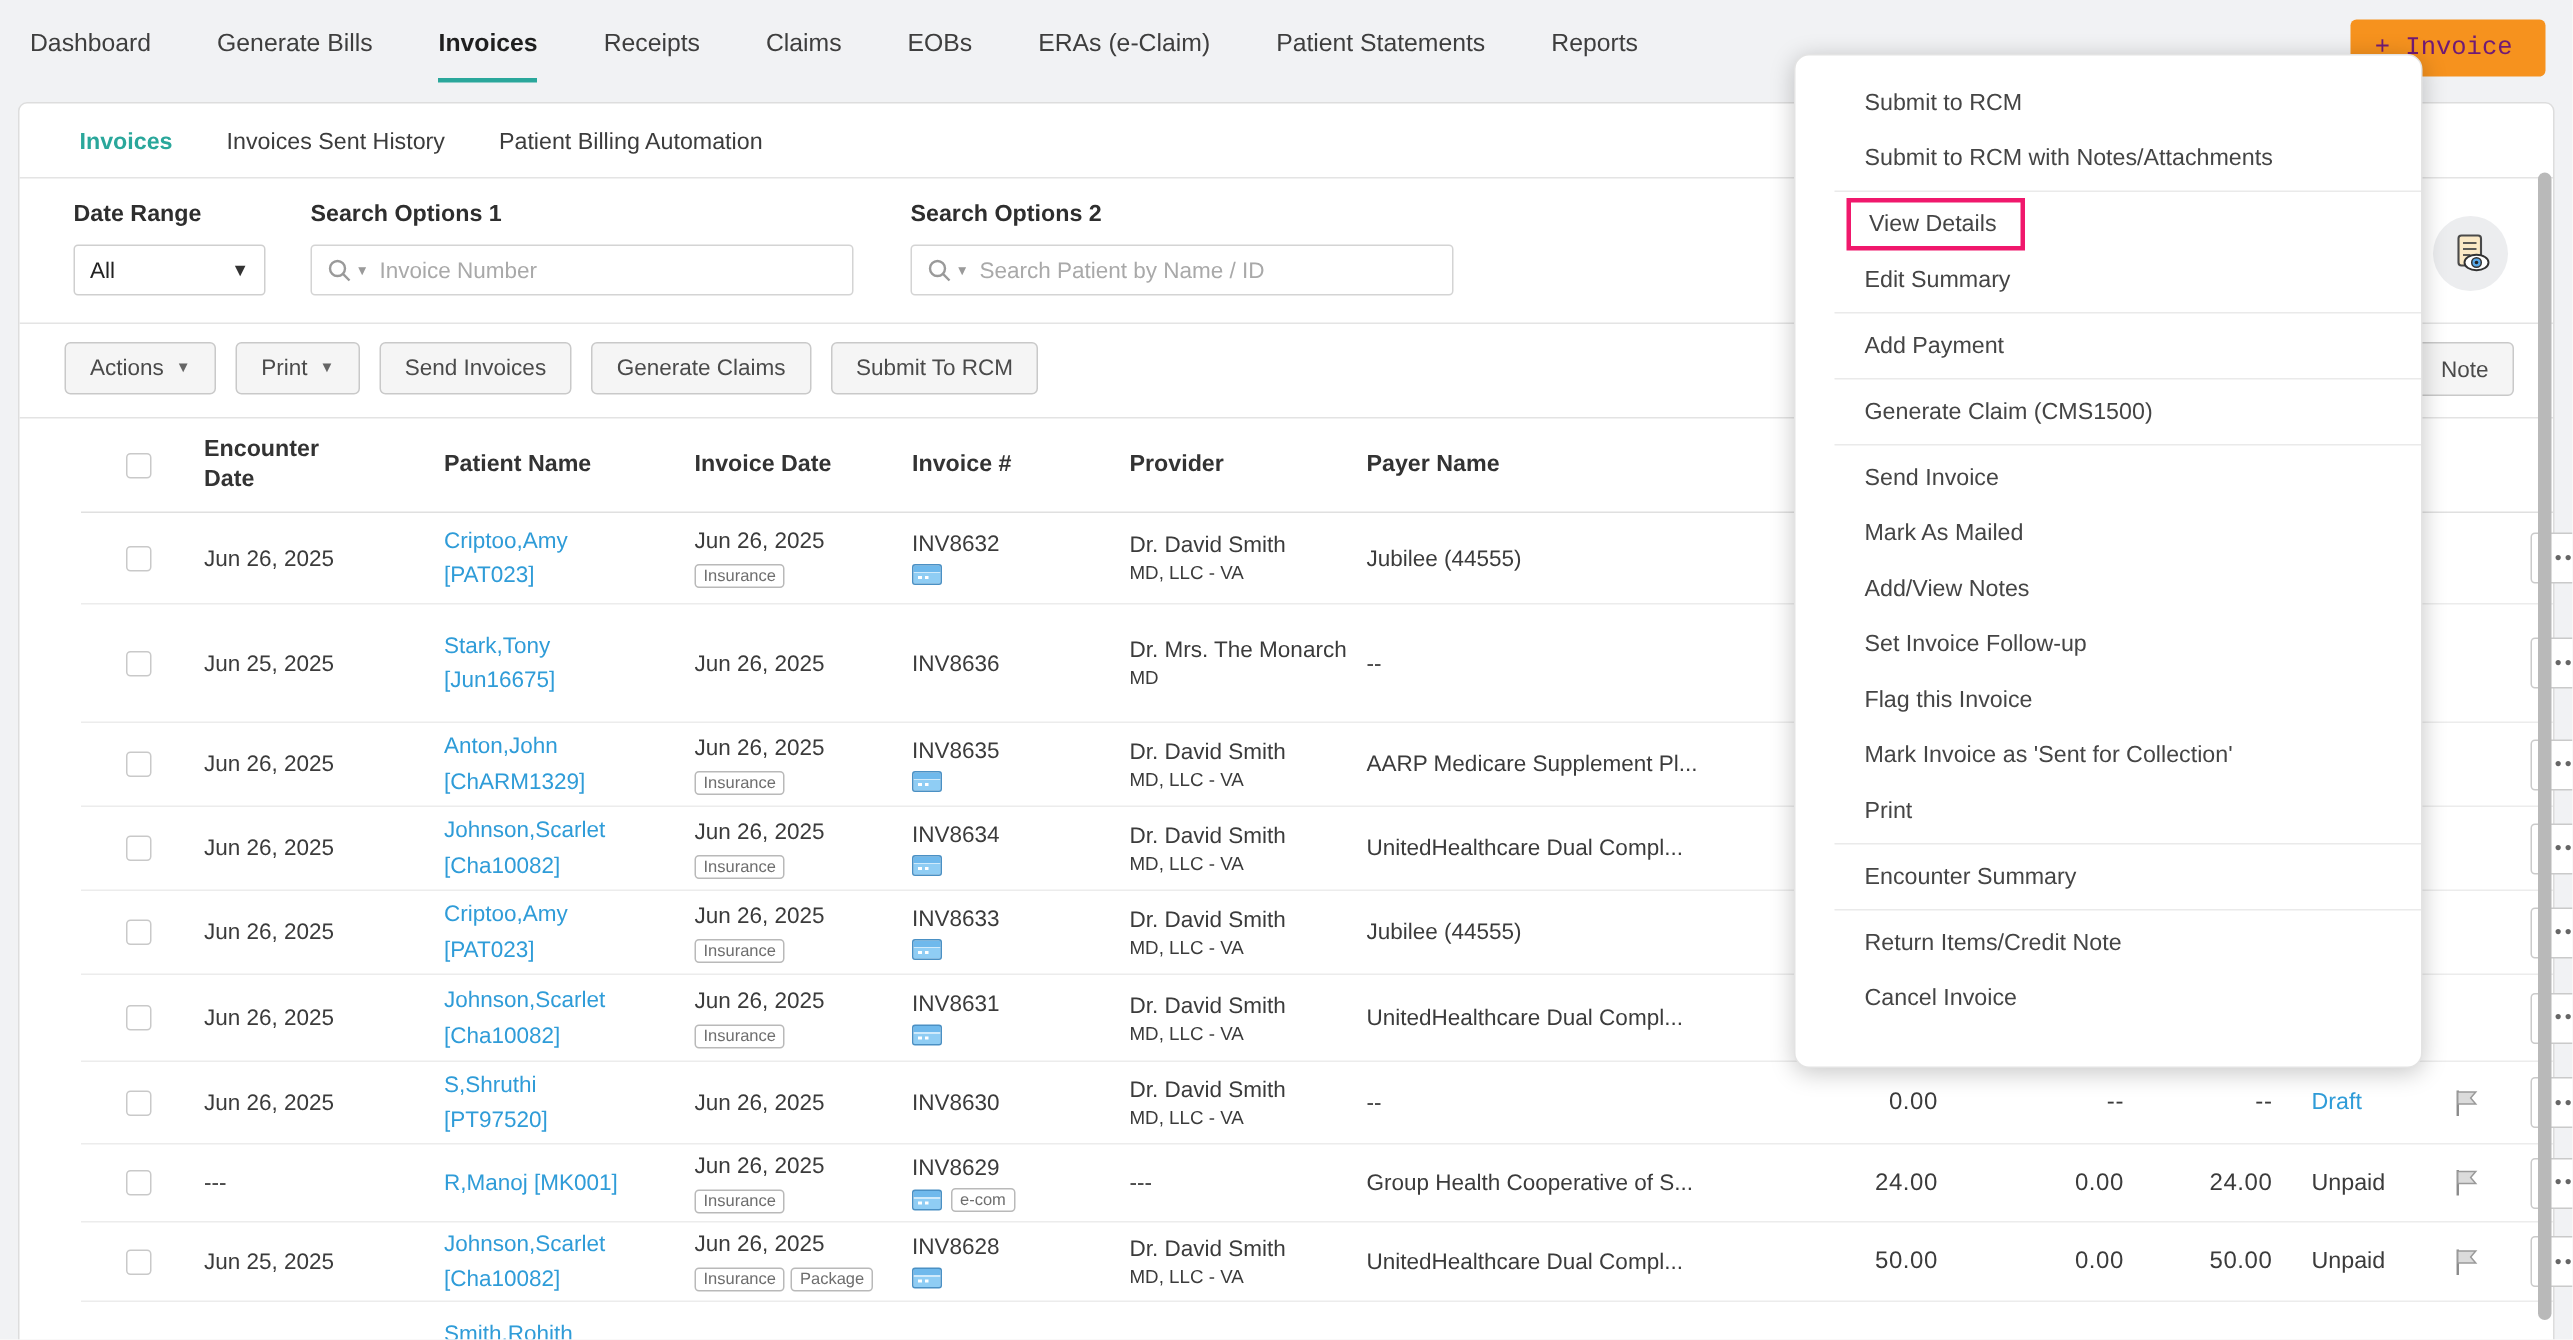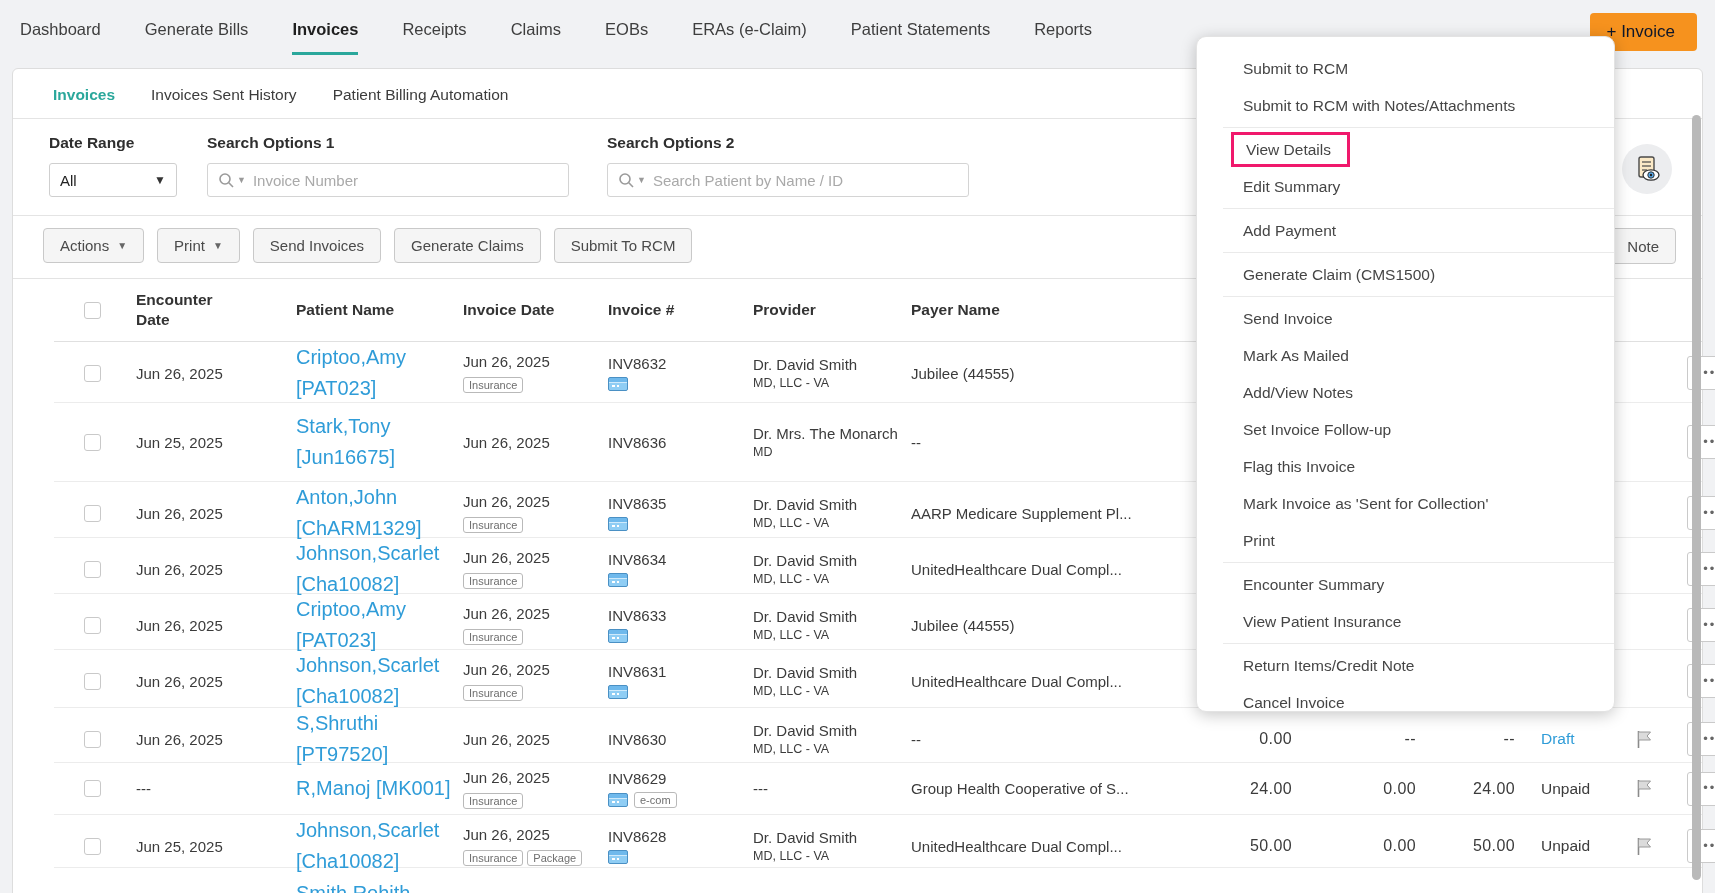--- a/index.html
+++ b/index.html
@@ -6,22 +6,22 @@
   html,body { width:1715px; height:893px; }
   body { font-family:"Liberation Sans","DejaVu Sans",sans-serif; background:#F1F2F4; }
   .page { position:relative; width:1715px; height:893px; overflow:hidden; background:#F1F2F4; }
 
   
   .topnav { position:absolute; top:0; left:0; right:0; height:62px; background:#F1F2F4; }
   .nav-items { display:flex; align-items:flex-start; gap:44px; padding:20px 0 0 20px; }
   .nav-item { font-size:16.5px; color:#3E3E3E; padding-bottom:13px; cursor:pointer; white-space:nowrap; }
   .nav-item.active { font-weight:700; color:#1f1f1f; border-bottom:3px solid #2AA79B; }
   .btn-invoice { position:absolute; top:13px; right:18px; height:38px; padding:0 22px 0 16px;
-    background:#F6921E; color:#0f172a; font-size:17px; border:none; border-radius:4px; cursor:pointer;
-    font-family:Liberation Sans, sans-serif; }
+    background:#F6921E; color:#701a75; font-size:17px; border:none; border-radius:4px; cursor:pointer;
+    font-family:Liberation Mono, monospace; }
 
   
   .card { position:absolute; left:12px; right:12px; top:68px; height:830px; background:#fff;
     border:1px solid #DDDDDD; border-radius:6px 6px 0 0; }
   .subtabs { display:flex; gap:36px; padding:17px 0 0 40px; height:50px; border-bottom:1px solid #E4E4E4; }
   .subtab { font-size:15.5px; color:#3C3C3C; cursor:pointer; }
   .subtab.active { color:#2AA79B; font-weight:700; }
 
   
   .filters { display:flex; padding:15px 0 18px 36px; border-bottom:1px solid #E4E4E4; height:97px; }
@@ -45,21 +45,21 @@
   
   .trow { display:grid; grid-template-columns:82px 160px 167px 145px 145px 158px 225px 156px 124px 99px 99px 60px 65px;
     align-items:center; border-bottom:1px solid #ECECEC;margin-left:41px; }
   .thead { height:63px; border-bottom:1px solid #E0E0E0; }
   .th { font-size:15.5px; font-weight:700; color:#333; line-height:1.3; }
   .th.wrap { max-width:100px; }
   .cell { font-size:15px; color:#3B3B3B; }
   .num { text-align:right; font-size:16px; letter-spacing:.4px; }
   .statuscell { padding-left:26px; font-size:15.5px; }
   .status-blue { color:#2F9CD8; cursor:pointer; }
-  .link { color:#2F9CD8; cursor:pointer; line-height:1.55; font-size:20px; }
+  .link { color:#2F9CD8; cursor:pointer; line-height:1.55; font-size:15px; }
   .sub { font-size:12.5px; margin-top:3px; color:#3B3B3B; }
   .badge { display:inline-block; border:1px solid #B9B9B9; border-radius:3px; background:#fff;
     font-size:11px; color:#6E6E6E; padding:1px 5px; margin-right:4px; }
   .badgerow { margin-top:5px; }
   .iconrow { margin-top:5px; display:flex; align-items:center; gap:6px; }
   .cardicon { width:20px; height:14px; border:1px solid #4A90C4; border-radius:2px;
     background:linear-gradient(#6FB9EC 0 36%, #CFEAFB 36% 42%, #8FCDF4 42% 100%); position:relative; }
   .cardicon:after { content:""; position:absolute; left:3px; right:8px; bottom:3px; height:2px;
     background:repeating-linear-gradient(90deg,#fff 0 3px,transparent 3px 5px); }
   .checkbox { width:17px; height:17px; border:1.5px solid #C9C9C9; border-radius:3px; background:#fff;
@@ -514,19 +514,18 @@
       <div class="msep"></div>
       <div class="mitem">Send Invoice</div>
       <div class="mitem">Mark As Mailed</div>
       <div class="mitem">Add/View Notes</div>
       <div class="mitem">Set Invoice Follow-up</div>
       <div class="mitem">Flag this Invoice</div>
       <div class="mitem">Mark Invoice as 'Sent for Collection'</div>
       <div class="mitem">Print</div>
       <div class="msep"></div>
       <div class="mitem">Encounter Summary</div>
-      <div class="mitem">View Patient Insurance</div>
       <div class="msep"></div>
       <div class="mitem">Return Items/Credit Note</div>
       <div class="mitem">Cancel Invoice</div>
     </div>
 
 </div>
 
 </body></html>

